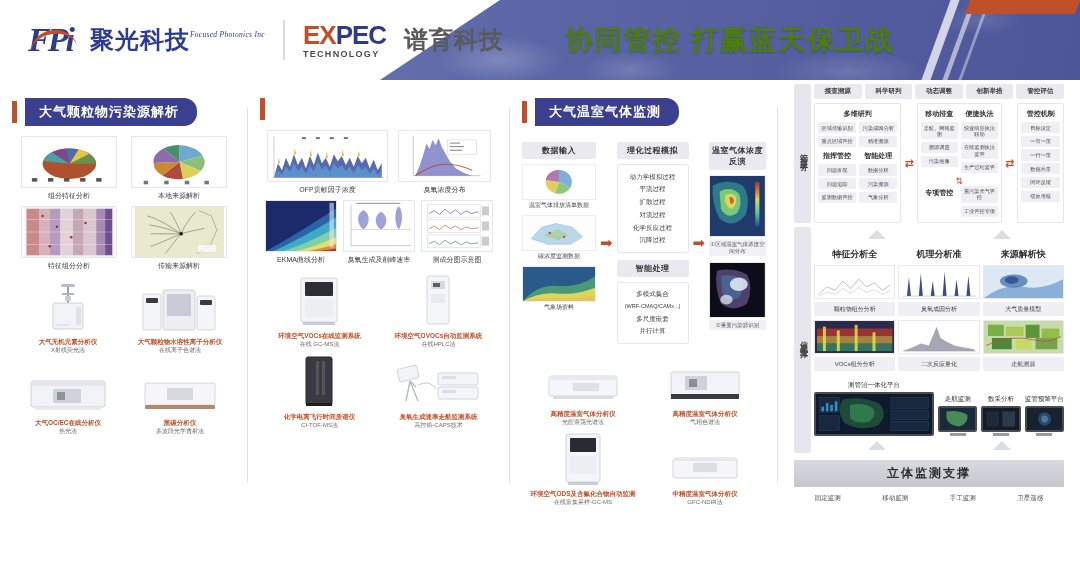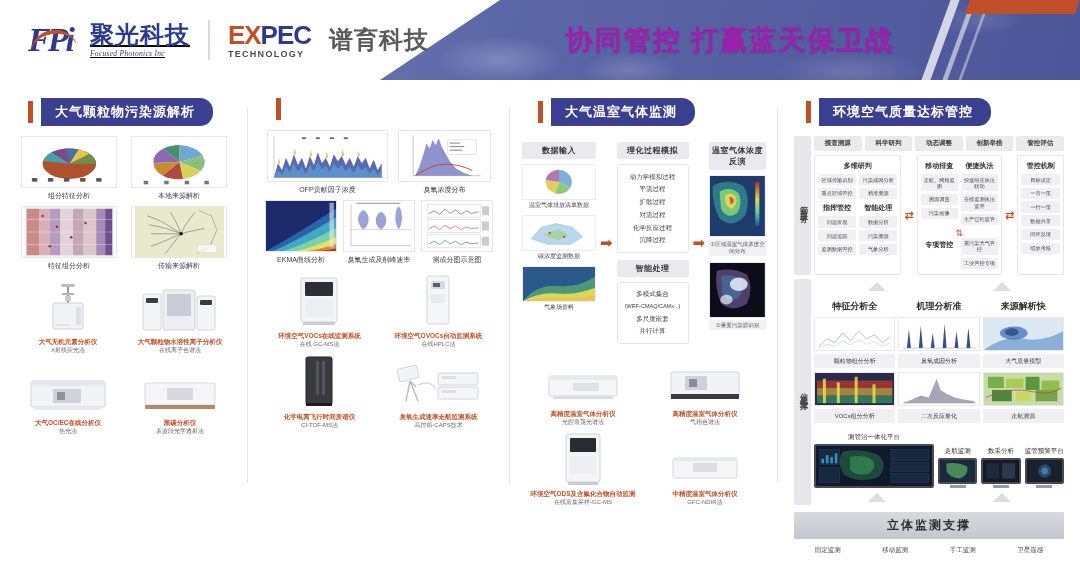--- a/index.html
+++ b/index.html
@@ -32,57 +32,57 @@
   .s1 { right:135px; width:9px; background:#ffffff; opacity:.75; }
   .s2 { right:118px; width:5px; background:#ffffff; opacity:.55; }
   .s3 { right:104px; width:3px; background:#ffffff; opacity:.4; }
   .hdr-orange {
     position:absolute; right:0; top:0; width:110px; height:14px;
     background:#c0502a; transform:skewX(-20deg); transform-origin: top right;
   }
   .hdr-title {
     position:absolute; right:0; top:0; width:700px; height:80px;
     display:flex; align-items:center; justify-content:center;
-    color:#a21caf; font-size:27px; font-weight:bold; letter-spacing:2px;
+    color:#4d7c0f; font-size:27px; font-weight:bold; letter-spacing:2px;
     text-shadow:0 1px 2px rgba(0,0,0,.18);
   }
   
   .logos { position:absolute; left:28px; top:50%; transform:translateY(-50%); display:flex; align-items:center; gap:18px; }
   .fpi-mark { display:flex; align-items:flex-end; }
   .fpi-letters {
     font-family:"Liberation Serif", serif; font-size:34px; font-weight:bold;
     color:#2c3b8f; font-style:italic; letter-spacing:-3px; line-height:.95;
   }
   .fpi-swoosh {
     position:relative; width:0; height:0;
   }
   .fpi-swoosh::before {
     content:""; position:absolute; left:-42px; top:-26px; width:46px; height:16px;
     border-top:4px solid #c0502a; border-radius:50%/100% 100% 0 0;
     transform:rotate(-8deg);
   }
-  .cn-block { display:flex; flex-direction:column; line-height:1;text-decoration:underline; }
+  .cn-block { display:flex; flex-direction:row; line-height:1; }
   .cn-big { font-size:24px; font-weight:bold; color:#2c3b8f; letter-spacing:1px; }
   .cn-sub { font-size:7.5px; color:#2c3b8f; letter-spacing:.3px; margin-top:3px; font-family:"Liberation Serif", serif; font-style:italic; }
   .divider-v { width:2px; height:40px; background:#d7d9e6; }
   .expec { display:flex; flex-direction:column; line-height:1; }
   .expec-main { font-size:26px; font-weight:bold; letter-spacing:-1px; }
   .expec-main .e1 { color:#c0502a; }
   .expec-main .e2 { color:#2c3b8f; }
   .expec-sub { font-size:9px; font-weight:bold; color:#4b4b4b; letter-spacing:1.3px; margin-top:2px; }
   .pyu { font-size:24px; font-weight:bold; color:#5a5a5a; letter-spacing:1px; }
 
   
   .cols { position:absolute; left:0; top:84px; width:1080px; height:429px; display:flex; }
   .col { position:relative; padding:0 8px; }
   .c1 { width:248px; } .c2 { width:262px; } .c3 { width:268px; } .c4 { width:302px; }
   .col-sep { position:absolute; right:0; top:24px; bottom:30px; width:1px; background:#e2e2ea; }
 
   
-  .pill-wrap { display:flex; align-items:center; margin:14px 0 10px 20px; }
+  .pill-wrap { display:flex; align-items:center; margin:14px 0 10px 4px; }
   .pill-bar { width:5px; height:22px; background:#c0502a; margin-right:8px; }
   .pill {
     background:#3b3f8f; color:#fff; font-size:13px; font-weight:bold;
     padding:5px 18px 5px 14px; border-radius:0 13px 13px 0; letter-spacing:1px;
     white-space:nowrap;
   }
 
   
   .thumbs { display:flex; flex-wrap:wrap; justify-content:space-around; padding:0 6px; }
   .thumb { width:44%; margin-bottom:6px; text-align:center; }
@@ -666,24 +666,20 @@
             </svg>
           </div>
           <div class="dev-name">中精度温室气体分析仪</div>
           <div class="dev-meth">GFC-NDIR法</div>
         </div>
       </div>
       <div class="col-sep"></div>
     </div>
 
     <div class="col c4">
-      <div class="pill-wrap">
-        <div class="pill-bar"></div>
-        <div class="pill">环境空气质量达标管控</div>
-      </div>
 
       <div class="c4box">
 
         <div class="c4-top">
           <div class="c4-vert">管控服务</div>
           <div class="c4-grid">
             <div class="c4-heads">
               <div class="c4-head">摸查溯源</div>
               <div class="c4-head">科学研判</div>
               <div class="c4-head">动态调整</div>

